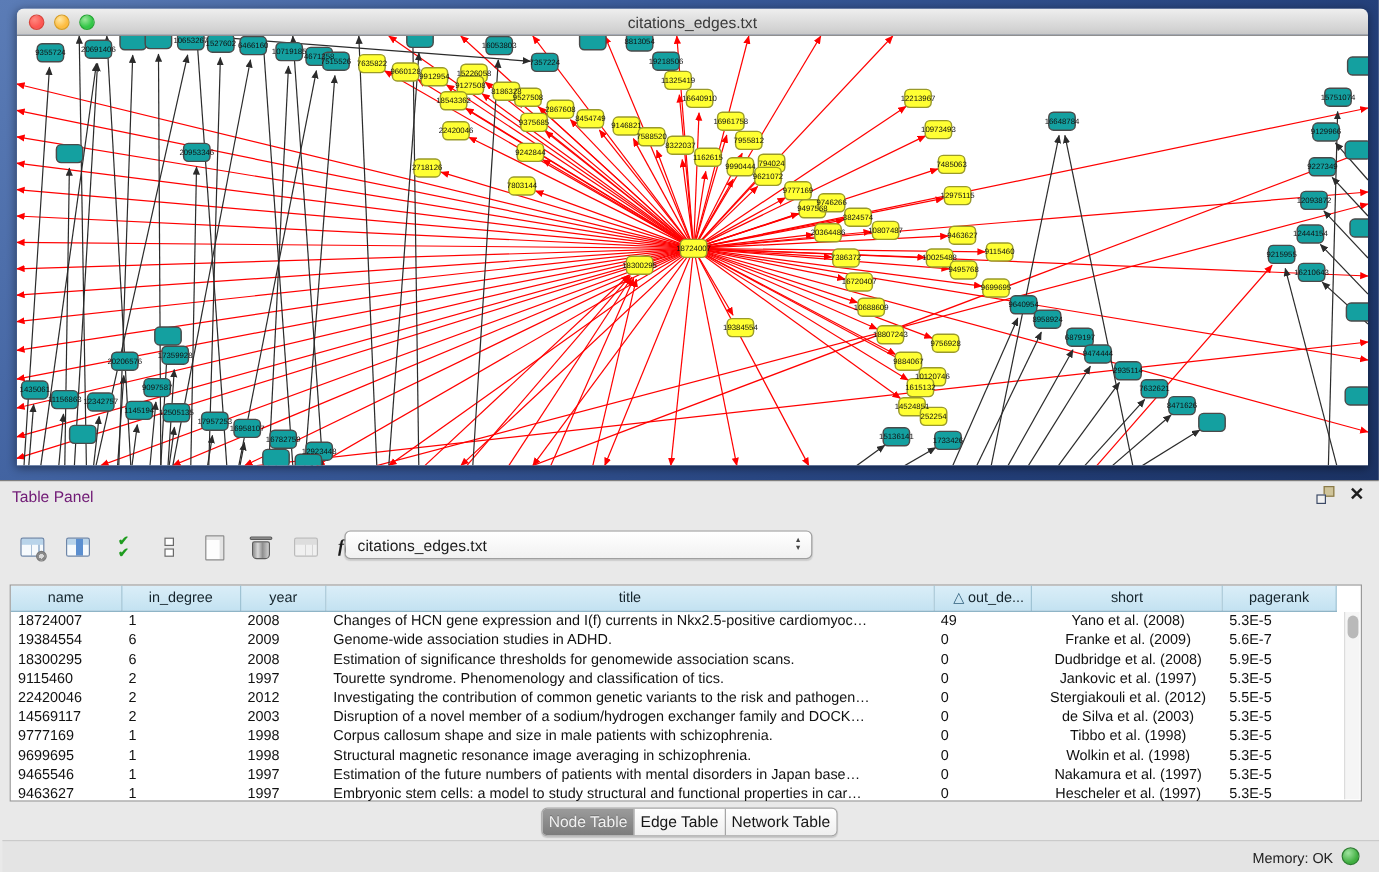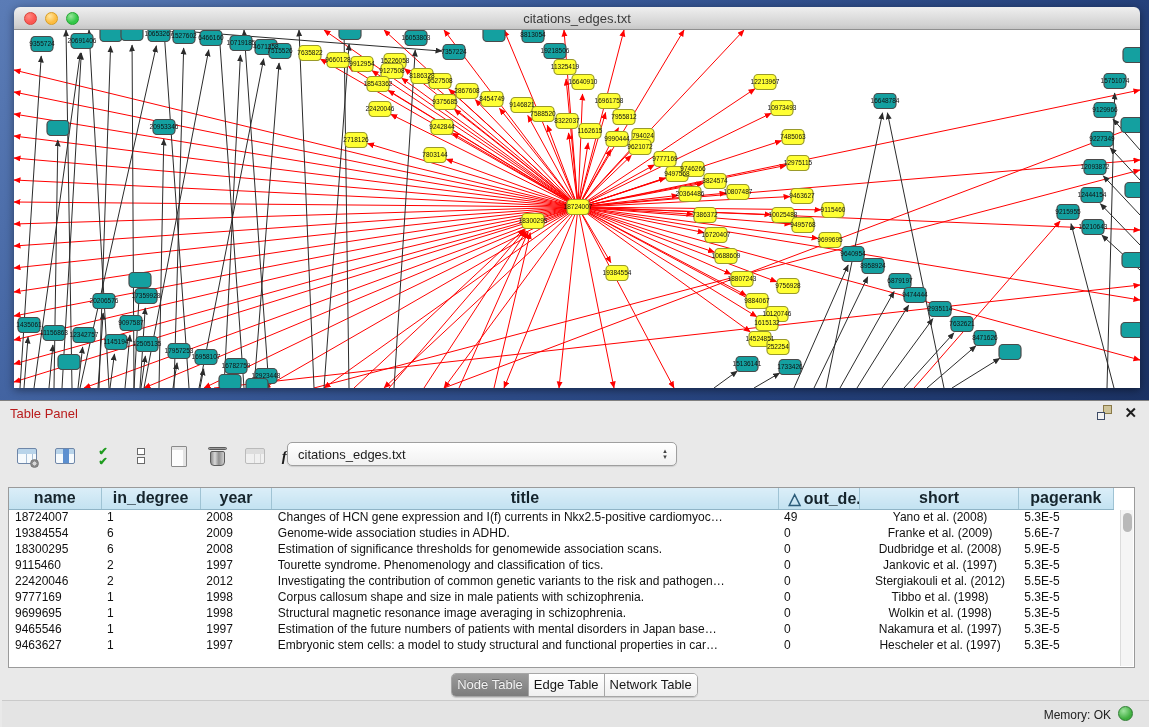--- a/index.html
+++ b/index.html
@@ -19,21 +19,21 @@
   .light.green  { background:radial-gradient(circle at 35% 30%, #9ae69a, #33c748 60%); border:1px solid #24a532; }
   .wintitle { position:absolute; left:0; right:0; top:4px; text-align:center;
     font-size:13px; color:#3a3a3a; }
   .canvas-wrap { position:relative; width:1126px; height:358px; background:#ffffff; }
   .canvas-wrap svg { display:block; width:1126px; height:358px; }
 
   
   .table-panel { position:absolute; left:0; top:400px; width:1149px; height:327px;
     background:#e9e9e9; border-top:1px solid #7f7f7f; }
   .panel-header { position:absolute; left:0; top:0; width:100%; height:26px; }
-  .panel-title { position:absolute; left:10px; top:5px; font-size:13px; color:#b91c1c; }
+  .panel-title { position:absolute; left:10px; top:5px; font-size:13px; color:#701a75; }
   .panel-actions { position:absolute; right:12px; top:4px; display:flex; gap:12px; align-items:center; }
   .float-icon { position:relative; width:15px; height:15px; }
   .float-icon .back  { position:absolute; right:0; top:0; width:9px; height:9px; border:1px solid #8a7a48; background:#cfc49a; }
   .float-icon .front { position:absolute; left:0; bottom:0; width:8px; height:8px; border:1px solid #3c4a66; background:#f2f2f2; }
   .close-icon { font-size:15px; font-weight:bold; color:#1d1d1d; line-height:15px; cursor:default; }
 
   
   .toolbar { position:absolute; left:0; top:36px; width:100%; height:44px; }
   .ticons { position:absolute; left:14px; top:6px; display:flex; gap:12px; align-items:center; }
   .ticon { width:26px; height:26px; display:flex; align-items:center; justify-content:center; position:relative; }
@@ -57,21 +57,21 @@
   .net-select { position:absolute; left:287px; top:5px; width:390px; height:24px; background:linear-gradient(#ffffff,#f1f1f1);
      border:1px solid #9f9f9f; border-radius:5px; display:flex; align-items:center; box-shadow:0 1px 1px rgba(0,0,0,.12); }
   .net-select .val { flex:1; font-size:13px; color:#1d1d1d; padding-left:10px; }
   .net-select .stepper { width:18px; display:flex; flex-direction:column; align-items:center; line-height:6px; font-size:7px; color:#444; padding-right:4px; }
 
   
   .tbl-wrap { position:absolute; left:8px; top:86px; width:1127px; height:181px; background:#ffffff;
      border:1px solid #9a9a9a; }
   table.grid { border-collapse:collapse; table-layout:fixed; width:1105px; font-size:12px; color:#111; }
   table.grid th { height:21px; background:linear-gradient(#dbeef8,#c3e2f1); border-right:1px solid #9fc3d4;
-     border-bottom:1px solid #8fb4c6; font-weight:bold; font-size:16px; color:#15242c; text-align:center;
+     border-bottom:1px solid #8fb4c6; font-weight:normal; font-size:12px; color:#15242c; text-align:center;
      overflow:hidden; white-space:nowrap; }
   table.grid td { height:16px; padding:0 4px 0 6px; white-space:nowrap; overflow:hidden; font-size:12px; }
   td.c-short { text-align:center; }
   td.c-pagerank { padding-left:14px; }
   .sort-mark { color:#2d5d7a; margin-right:3px; }
   .vscroll { position:absolute; right:1px; top:22px; width:13px; height:156px; background:#f5f5f5; border-left:1px solid #dcdcdc; }
   .vthumb { position:absolute; left:2px; top:3px; width:9px; height:19px; background:#b9b9b9; border-radius:5px; }
 
   
   .tabs-row { position:absolute; left:0; top:272px; width:100%; text-align:center; }
@@ -585,20 +585,29 @@
           <tr>
             <td class="c-name">22420046</td>
             <td class="c-in_degree">2</td>
             <td class="c-year">2012</td>
             <td class="c-title">Investigating the contribution of common genetic variants to the risk and pathogen…</td>
             <td class="c-out_degree">0</td>
             <td class="c-short">Stergiakouli et al. (2012)</td>
             <td class="c-pagerank">5.5E-5</td>
           </tr>
           <tr>
+            <td class="c-name">14569117</td>
+            <td class="c-in_degree">2</td>
+            <td class="c-year">2003</td>
+            <td class="c-title">Disruption of a novel member of a sodium/hydrogen exchanger family and DOCK…</td>
+            <td class="c-out_degree">0</td>
+            <td class="c-short">de Silva et al. (2003)</td>
+            <td class="c-pagerank">5.3E-5</td>
+          </tr>
+          <tr>
             <td class="c-name">9777169</td>
             <td class="c-in_degree">1</td>
             <td class="c-year">1998</td>
             <td class="c-title">Corpus callosum shape and size in male patients with schizophrenia.</td>
             <td class="c-out_degree">0</td>
             <td class="c-short">Tibbo et al. (1998)</td>
             <td class="c-pagerank">5.3E-5</td>
           </tr>
           <tr>
             <td class="c-name">9699695</td>

